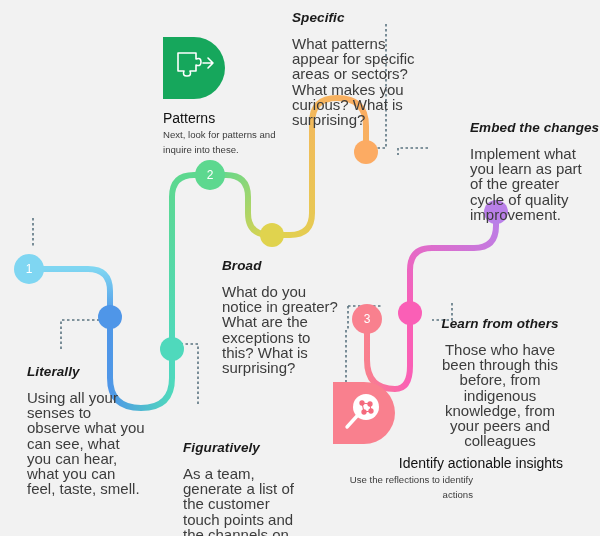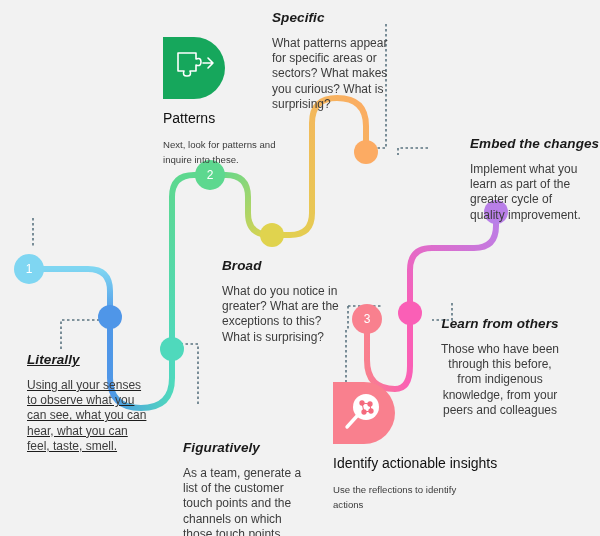--- a/index.html
+++ b/index.html
@@ -18,21 +18,21 @@
   .tblock .hd{
     font-style:italic;
     font-weight:bold;
     font-size:13.5px;
     letter-spacing:.1px;
     color:#1a1a1a;
     margin:0 0 11px 0;
     white-space:nowrap;
   }
   .tblock .bd{
-    font-size:12px;
+    font-size:15px;
     line-height:15.2px;
     color:#3c3c3c;
     margin:0;
   }
 
   .card{position:absolute;}
   .card .dshape{
     position:relative;
     width:62px;height:62px;
     border-radius:0 31px 31px 0;
@@ -42,21 +42,21 @@
     font-weight:normal;
     font-size:14px;
     color:#111;
     margin:11px 0 0 0;
     white-space:nowrap;
   }
   .card .sub{
     font-size:9.6px;
     line-height:15.2px;
     color:#3c3c3c;
-    margin:11px 0 0 0;
+    margin:1px 0 0 0;
   }
 
   .numlabel{
     position:absolute;
     color:#ffffff;
     font-size:12px;
     font-weight:normal;
     text-align:center;
     pointer-events:none;
   }
@@ -152,54 +152,54 @@
         <g fill="none" stroke="#ffffff" stroke-width="1.6" stroke-linecap="round" stroke-linejoin="round">
           <path d="M15 16 L33 16 L33 22 Q38 20 38 25 Q38 30 33 28 L33 34 L27 34 Q29 39 24 39 Q19 39 21 34 L15 34 Z"></path>
           <path d="M40 26 L50 26 M45 21 L50 26 L45 31"></path>
         </g>
       </svg>
     </div>
     <p class="ttl">Patterns</p>
     <p class="sub" style="width:114px;">Next, look for patterns and inquire into these.</p>
   </div>
 
-  <div class="card" style="left:333px;top:382px;width:230px;">
+  <div class="card" style="left:333px;top:382px;width:230px;text-align:right;">
     <div class="dshape" style="background:#f9808e;">
       <svg width="62" height="62" viewBox="0 0 62 62">
         <circle cx="33" cy="25" r="13" fill="#ffffff"></circle>
         <g stroke="#f4697c" stroke-width="1.3" fill="#f4697c">
           <circle cx="29" cy="21" r="2"></circle>
           <circle cx="37" cy="22" r="2"></circle>
           <circle cx="31" cy="30" r="2"></circle>
           <circle cx="38" cy="29" r="2"></circle>
           <path d="M29 21 L37 22 M29 21 L31 30 M37 22 L38 29 M31 30 L38 29" stroke-width="1.1"></path>
         </g>
         <path d="M24 34 L14 45" stroke="#ffffff" stroke-width="3.4" stroke-linecap="round" fill="none"></path>
       </svg>
     </div>
     <p class="ttl">Identify actionable insights</p>
     <p class="sub" style="width:140px;">Use the reflections to identify actions</p>
   </div>
 
-  <div class="tblock" style="left:272px;top:10px;width:132px;">
+  <div class="tblock" style="left:292px;top:10px;width:132px;">
     <p class="hd">Specific</p>
     <p class="bd">What patterns appear for specific areas or sectors? What makes you curious? What is surprising?</p>
   </div>
 
-  <div class="tblock" style="left:470px;top:136px;width:118px;">
+  <div class="tblock" style="left:470px;top:120px;width:118px;">
     <p class="hd">Embed the changes</p>
     <p class="bd">Implement what you learn as part of the greater cycle of quality improvement.</p>
   </div>
 
   <div class="tblock" style="left:222px;top:258px;width:122px;">
     <p class="hd">Broad</p>
     <p class="bd">What do you notice in greater? What are the exceptions to this? What is surprising?</p>
   </div>
 
-  <div class="tblock" style="left:27px;top:352px;width:120px;text-decoration:underline;">
+  <div class="tblock" style="left:27px;top:364px;width:120px;">
     <p class="hd">Literally</p>
     <p class="bd">Using all your senses to observe what you can see, what you can hear, what you can feel, taste, smell.</p>
   </div>
 
   <div class="tblock" style="left:440px;top:316px;width:120px;text-align:center;">
     <p class="hd">Learn from others</p>
     <p class="bd">Those who have been through this before, from indigenous knowledge, from your peers and colleagues</p>
   </div>
 
   <div class="tblock" style="left:183px;top:440px;width:120px;">

